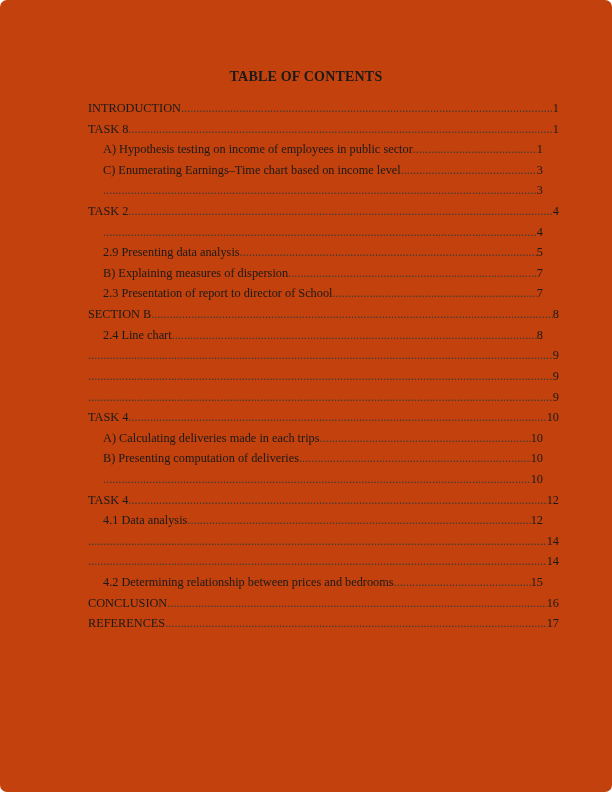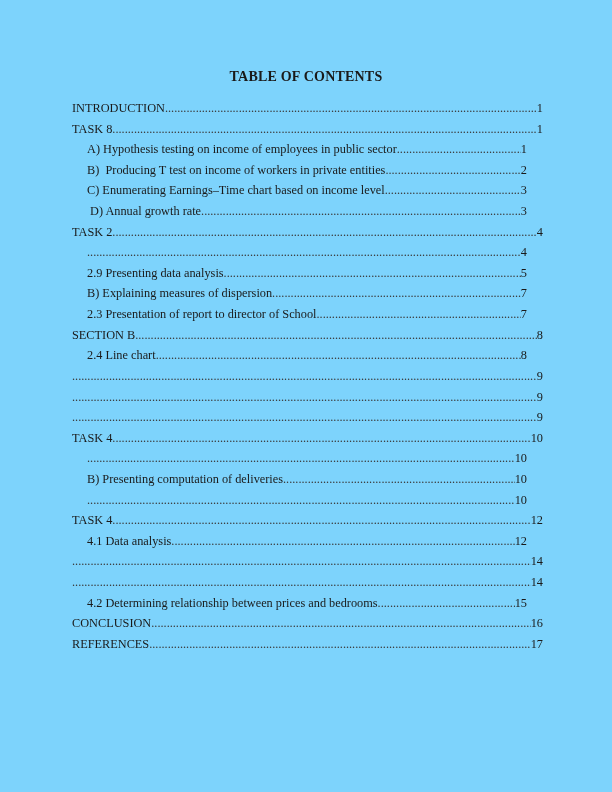--- a/index.html
+++ b/index.html
@@ -4,40 +4,41 @@
 <style>
   html, body {
     margin: 0;
     padding: 0;
     background: #ffffff;
   }
   .page {
     position: relative;
     width: 612px;
     height: 792px;
-    background: #7dd3fc;
+    background: #c2410c;
     font-family: "Liberation Serif", "DejaVu Serif", serif;
     color: #1a1a1a;
     overflow: hidden;
+    border-radius: 7px;
   }
   .toc-title {
     position: absolute;
     top: 69px;
     left: 0;
     width: 100%;
     text-align: center;
     font-size: 14px;
     font-weight: bold;
     letter-spacing: 0.2px;
     margin: 0;
   }
   .toc-list {
     position: absolute;
     top: 98px;
-    left: 72px;
+    left: 88px;
     width: 471px;
   }
   .toc-row {
     display: flex;
     align-items: baseline;
     height: 20.62px;
     font-size: 12.3px;
     line-height: 20.62px;
   }
   .toc-row.level-1 {
@@ -79,31 +80,25 @@
     <span class="toc-label">TASK 8</span>
     <span class="toc-leader"></span>
     <span class="toc-page">1</span>
   </div>
       <div class="toc-row level-1">
     <span class="toc-label">A) Hypothesis testing on income of employees in public sector</span>
     <span class="toc-leader"></span>
     <span class="toc-page">1</span>
   </div>
       <div class="toc-row level-1">
-    <span class="toc-label">B)  Producing T test on income of workers in private entities</span>
-    <span class="toc-leader"></span>
-    <span class="toc-page">2</span>
-  </div>
-      <div class="toc-row level-1">
     <span class="toc-label">C) Enumerating Earnings–Time chart based on income level</span>
     <span class="toc-leader"></span>
     <span class="toc-page">3</span>
   </div>
       <div class="toc-row level-1">
-    <span class="toc-label"> D) Annual growth rate</span>
     <span class="toc-leader"></span>
     <span class="toc-page">3</span>
   </div>
       <div class="toc-row">
     <span class="toc-label">TASK 2</span>
     <span class="toc-leader"></span>
     <span class="toc-page">4</span>
   </div>
       <div class="toc-row level-1">
     <span class="toc-leader"></span>
@@ -148,20 +143,21 @@
     <span class="toc-label"></span>
     <span class="toc-leader"></span>
     <span class="toc-page">9</span>
   </div>
       <div class="toc-row">
     <span class="toc-label">TASK 4</span>
     <span class="toc-leader"></span>
     <span class="toc-page">10</span>
   </div>
       <div class="toc-row level-1">
+    <span class="toc-label">A) Calculating deliveries made in each trips</span>
     <span class="toc-leader"></span>
     <span class="toc-page">10</span>
   </div>
       <div class="toc-row level-1">
     <span class="toc-label">B) Presenting computation of deliveries</span>
     <span class="toc-leader"></span>
     <span class="toc-page">10</span>
   </div>
       <div class="toc-row level-1">
     <span class="toc-leader"></span>

